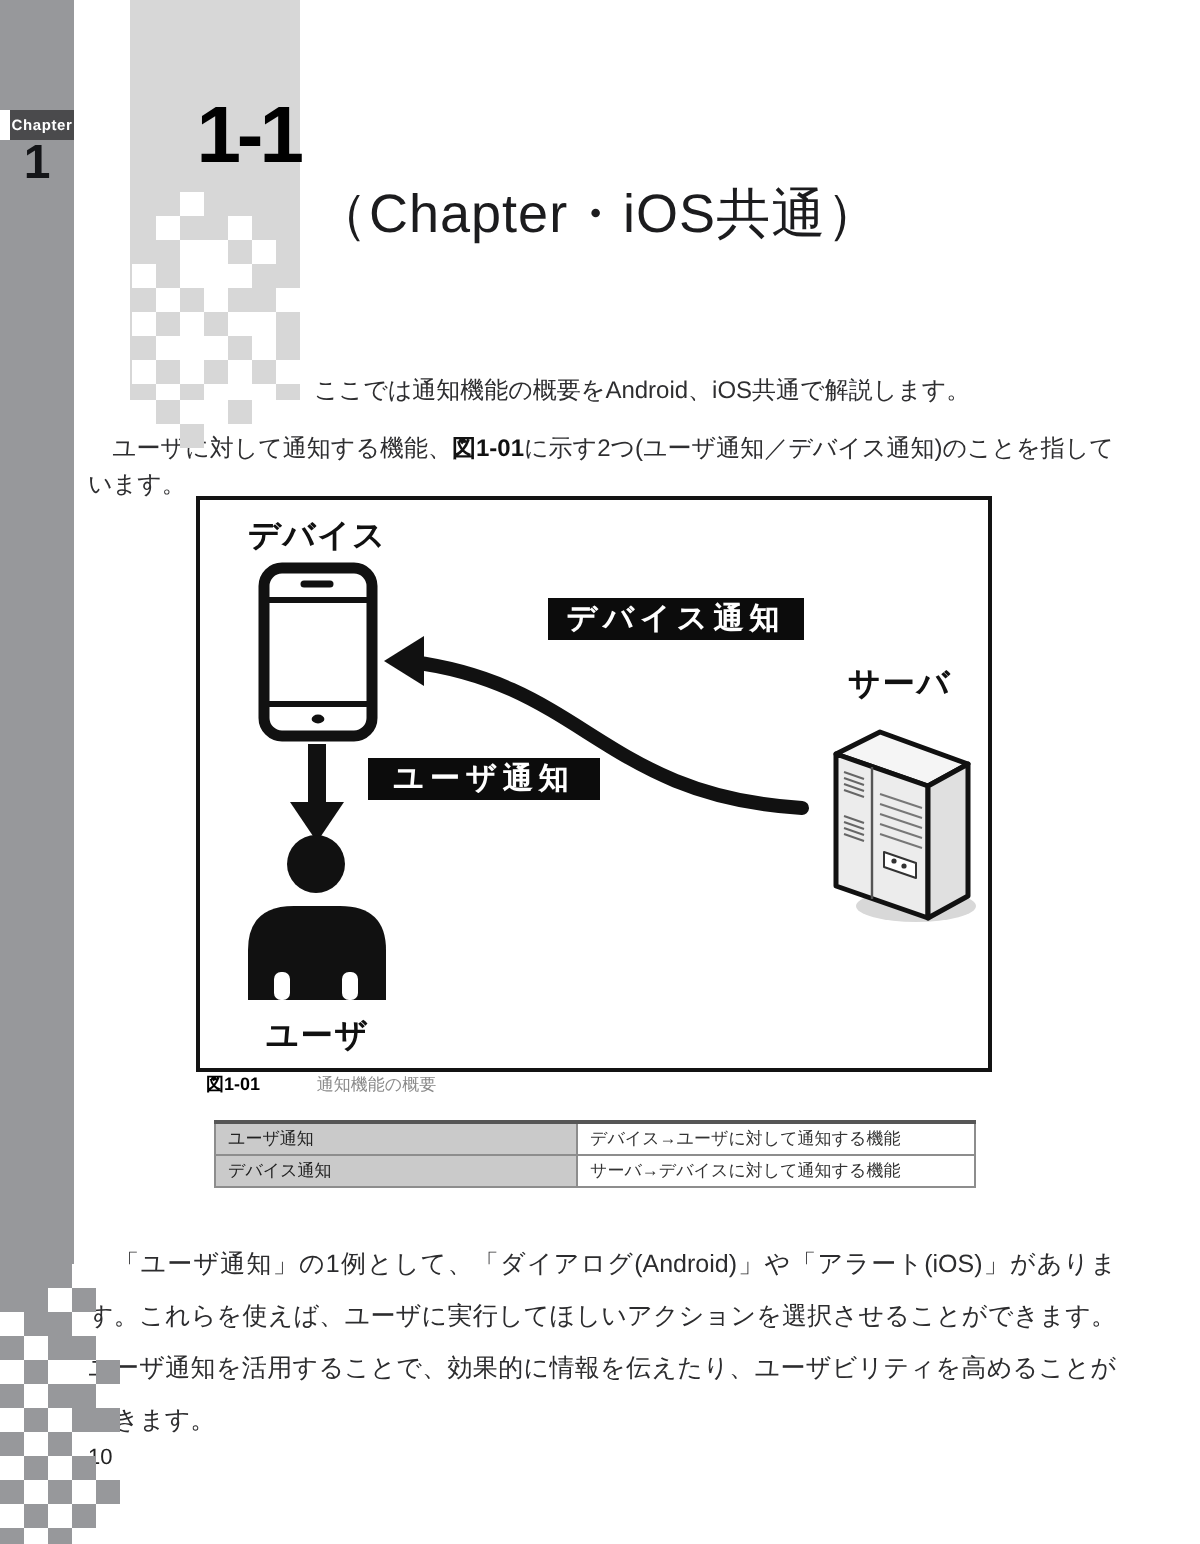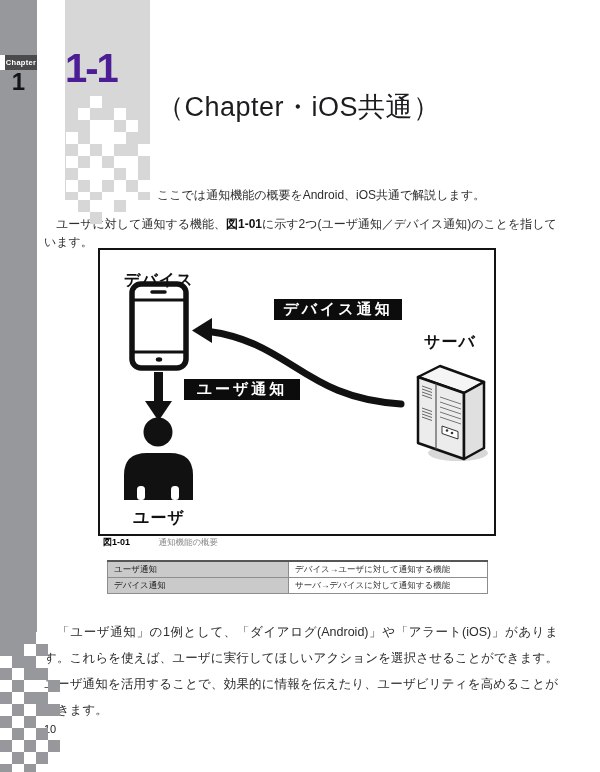--- a/index.html
+++ b/index.html
@@ -14,39 +14,39 @@
     box-shadow:-5px 0 0 #fff;display:flex;align-items:center;justify-content:center;
     color:#fff;font-size:7.5px;font-weight:bold;letter-spacing:.3px;
   }
   .chapter-num{
     position:absolute;left:0;top:69px;width:37px;text-align:center;
     font-size:24px;font-weight:bold;color:#141518;line-height:26px;
   }
   
   .sec-box{position:absolute;left:65px;top:0;width:85px;height:200px;background:#d7d7d7;}
   .sec-num{
-    position:absolute;left:65px;top:46px;width:85px;text-align:left;
-    font-size:40px;font-weight:bold;color:#4c1d95;letter-spacing:-2px;
+    position:absolute;left:65px;top:46px;width:85px;text-align:right;
+    font-size:40px;font-weight:bold;color:#000000;letter-spacing:-2px;
   }
   .sec-title{
     position:absolute;left:157px;top:52px;width:420px;
     font-size:27px;line-height:37px;color:#1c1c1e;letter-spacing:.5px;
   }
   .lead{position:absolute;left:157px;top:187px;font-size:12px;color:#2e2e30;}
   
   .para1{position:absolute;left:44px;top:215px;width:514px;font-size:12px;line-height:18px;color:#2e2e30;}
   .para1 b{color:#111;}
   .para2{
     position:absolute;left:44px;top:619px;width:514px;
     font-size:12.5px;line-height:26px;color:#2c2c2e;text-align:justify;
   }
   
   .diagram{position:absolute;left:98px;top:248px;width:394px;height:284px;border:2px solid #131313;background:#fff;}
   .dg-label{position:absolute;font-size:16px;font-weight:bold;color:#111;letter-spacing:1px;}
-  .lbl-device{left:24px;top:20px;}
+  .lbl-device{left:24px;top:8px;}
   .lbl-server{left:324px;top:82px;}
   .lbl-user{left:33px;top:258px;}
   .dg-badge{
     position:absolute;background:#0c0c0c;color:#fff;font-size:15px;font-weight:bold;
     letter-spacing:3px;display:flex;align-items:center;justify-content:center;
   }
   .badge-devnotif{left:174px;top:49px;width:128px;height:21px;}
   .badge-usernotif{left:84px;top:129px;width:116px;height:21px;}
   .dg-svg{position:absolute;left:0;top:0;}
   

